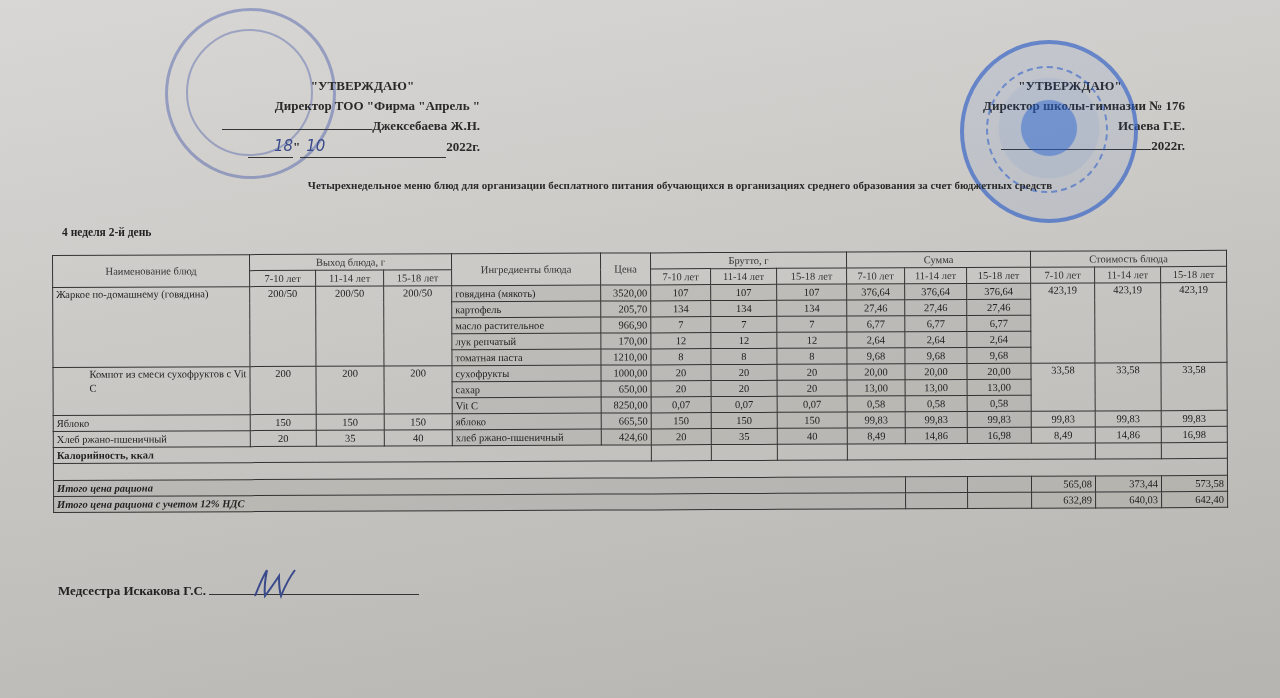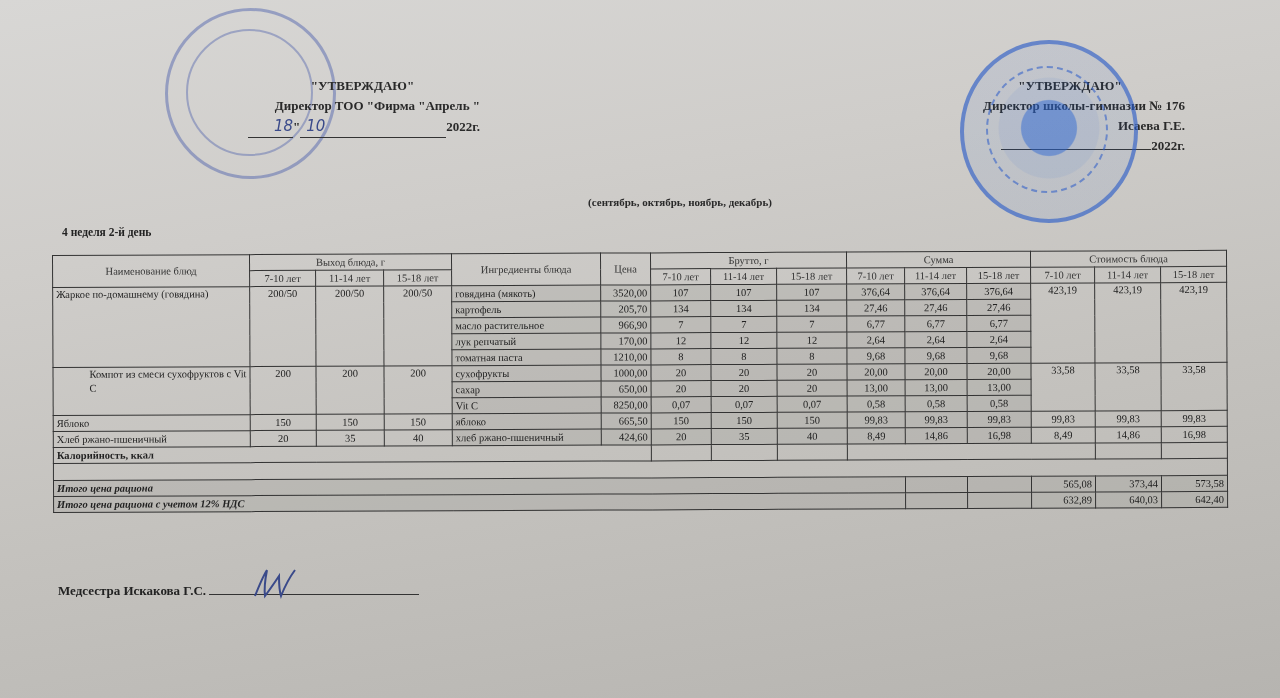--- a/index.html
+++ b/index.html
@@ -41,33 +41,34 @@
 </head>
 <body>
 
 <div class="paper">
 
   <div class="stamp stamp-left"></div>
 
   <div class="approve approve-left">
     <div class="line" style="text-align:center;padding-left:40px;">"УТВЕРЖДАЮ"</div>
     <div class="line">Директор ТОО "Фирма "Апрель "</div>
+    <div class="line"><span class="uline"></span><span>Джексебаева Ж.Н.</span></div>
     <div class="line"><span class="date-line" style="width:45px;text-align:right;"><span class="hw">18</span></span>"<span class="date-line" style="width:140px;text-align:left;padding-left:6px;"><span class="hw">10</span></span><span>2022г.</span></div>
   </div>
 
   <div class="approve approve-right">
     <div class="line" style="text-align:center;padding-left:20px;">"УТВЕРЖДАЮ"</div>
     <div class="line">Директор школы-гимназии  № 176</div>
     <div class="line">Исаева Г.Е.</div>
     <div class="line"><span class="date-line" style="width:150px;"></span><span>2022г.</span></div>
   </div>
 
   <div class="stamp stamp-right"></div>
 
-  <div class="title title2">(сентябрь, октябрь, ноябрь, декабрь)</div>
+  <div class="title title1">Четырехнедельное меню блюд для организации бесплатного питания обучающихся в организациях среднего образования за счет бюджетных средств</div>
   <div class="day">4 неделя 2-й день</div>
 
   <table class="menu">
     <colgroup>
       <col style="width:197px">
         <col style="width:66px">
         <col style="width:68px">
         <col style="width:68px">
       <col style="width:149px">
         <col style="width:50px">

